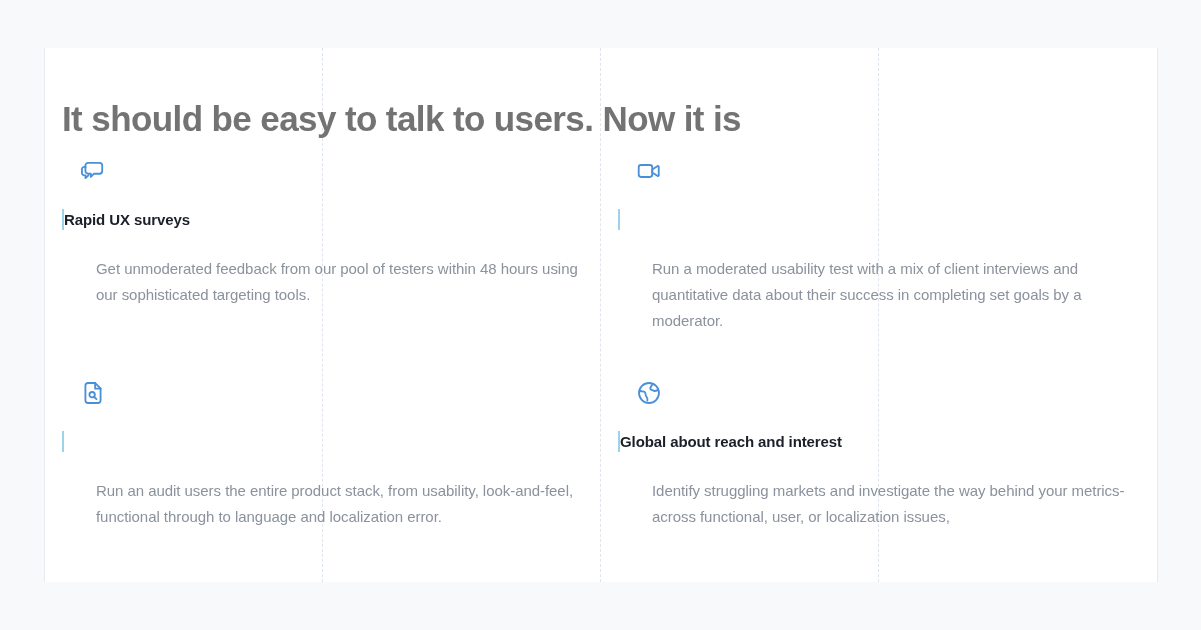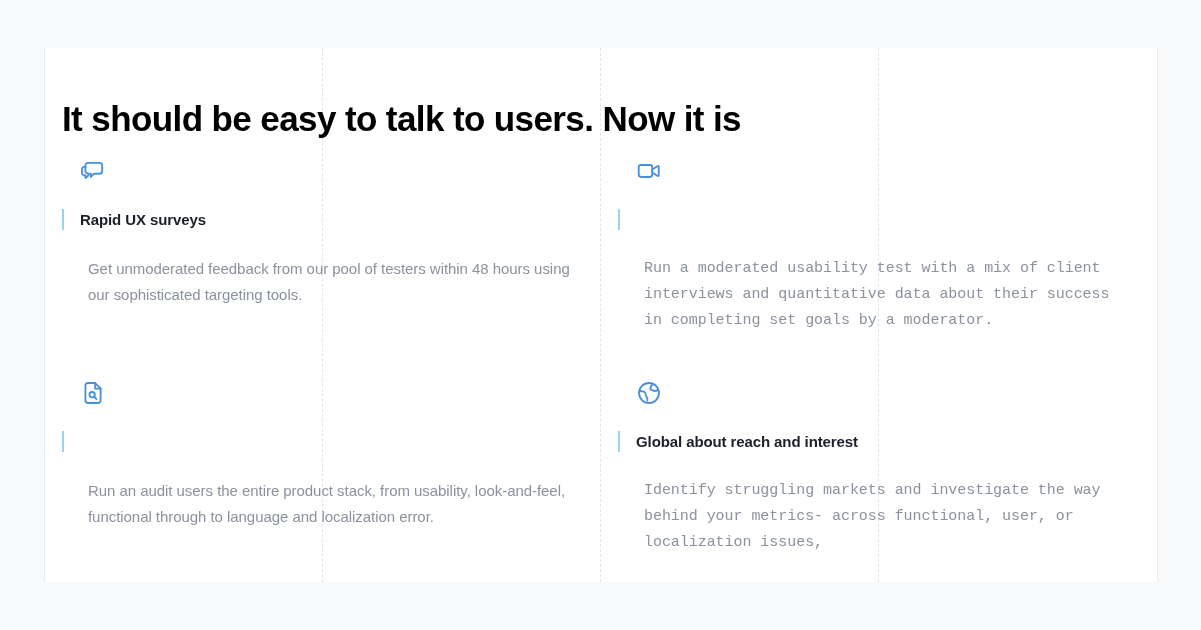--- a/index.html
+++ b/index.html
@@ -51,21 +51,21 @@
 
   
   #heading {
     position: absolute;
     left: 62px;
     top: 74px;
     width: 1000px;
     font-size: 35px;
     line-height: 44px;
     font-weight: bold;
-    color: #000000;
+    color: #737373;
     letter-spacing: -0.6px;
     white-space: nowrap;
   }
 
   
   #features {
     position: absolute;
     left: 44px;
     top: 158px;
     width: 1114px;
@@ -95,37 +95,36 @@
     align-items: center;
     height: 22px;
   }
   .accent-bar {
     width: 2px;
     height: 21px;
     background: #9ed2e8;
     flex: 0 0 auto;
   }
   .f-title {
-    margin-left: 16px;
     font-size: 15px;
     font-weight: bold;
     color: #1b1f2a;
     letter-spacing: -0.1px;
     white-space: nowrap;
   }
   .f-body {
-    margin-left: 26px;
+    margin-left: 34px;
     margin-top: 26px;
     width: 500px;
     font-size: 15px;
     line-height: 26px;
     color: #8b929d;
     letter-spacing: -0.05px;
   }
-  .feature.col-right .f-body { width: 492px; font-family: Liberation Mono, monospace; }
+  .feature.col-right .f-body { width: 492px; }
 </style>
 </head>
 <body>
 
 <div id="page">
 
   <div id="panel"></div>
 
   <div class="guide" id="guide-1"></div>
   <div class="guide" id="guide-2"></div>

